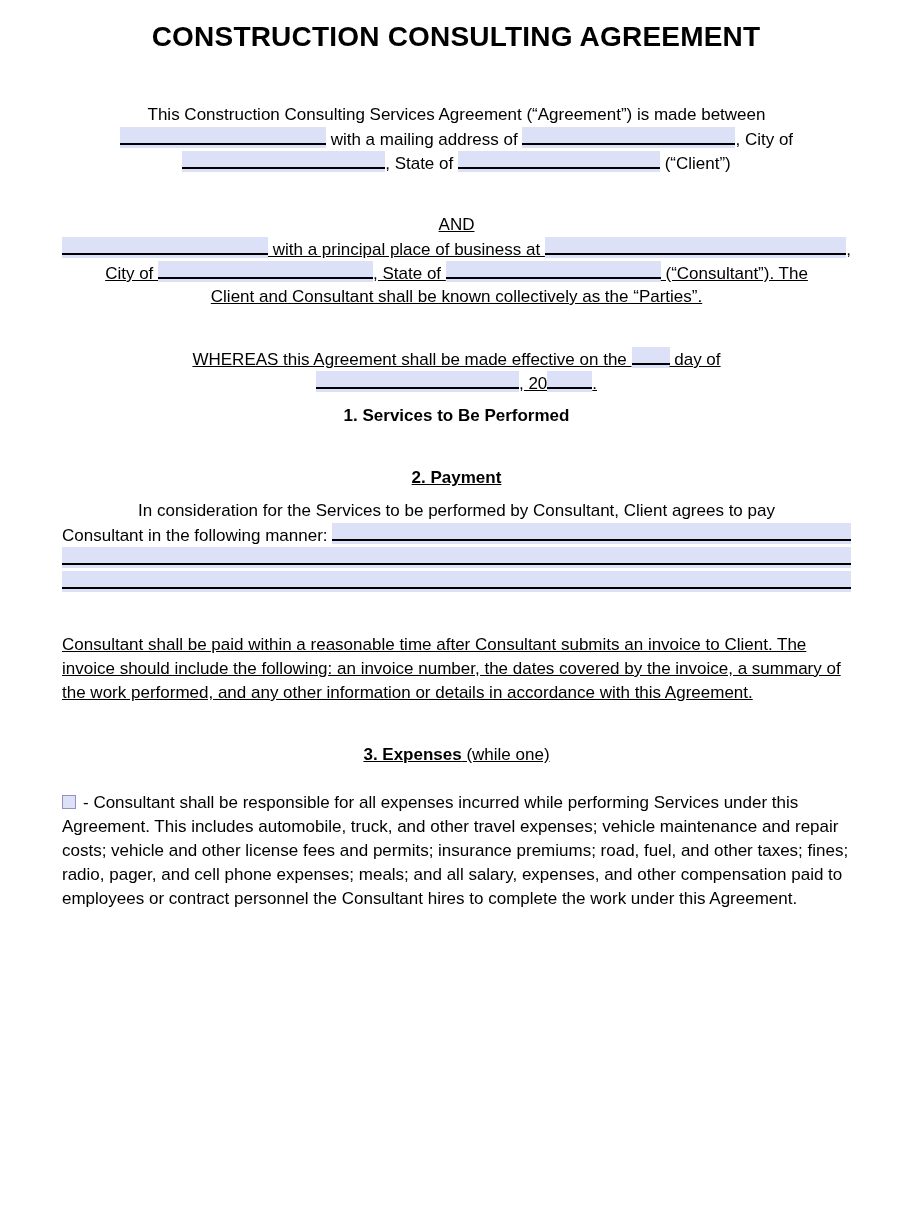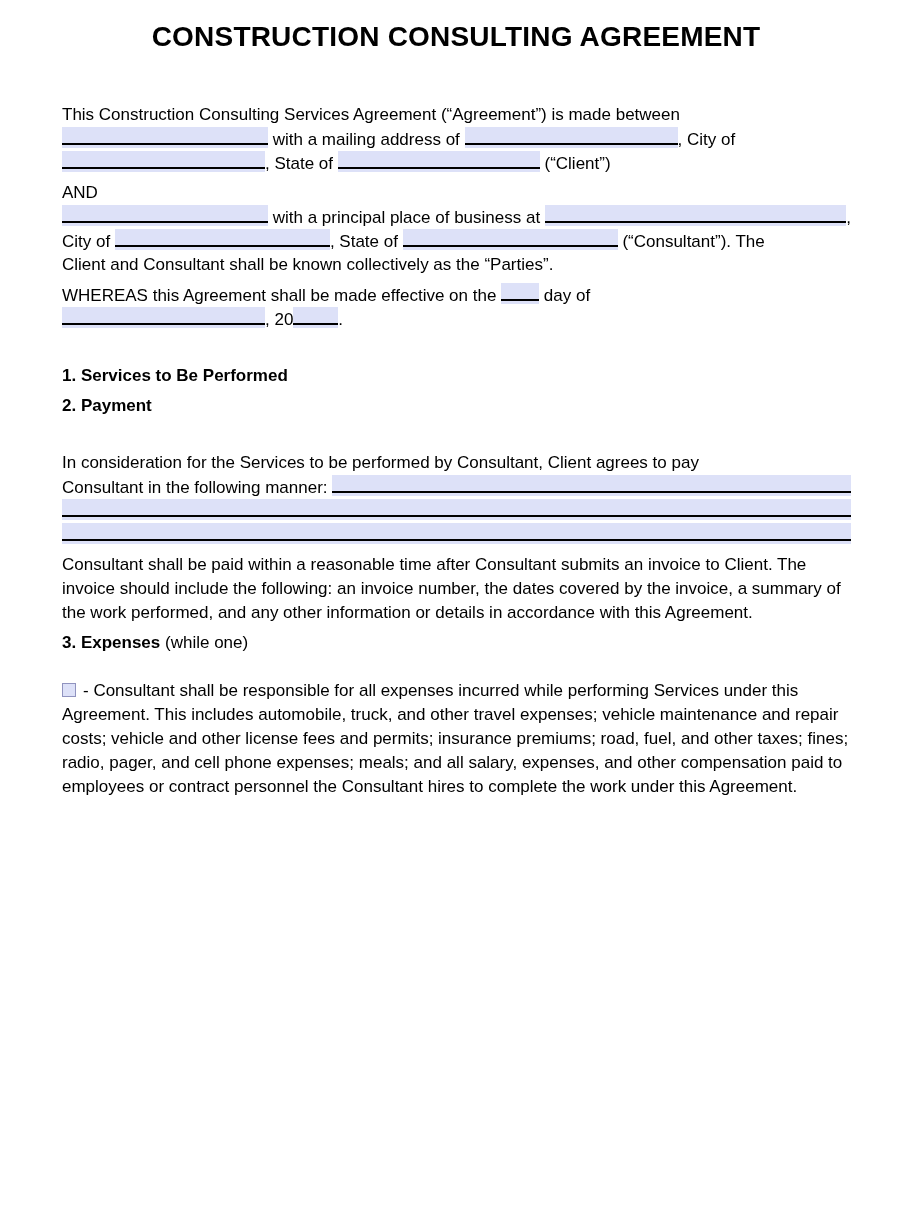--- a/index.html
+++ b/index.html
@@ -14,37 +14,37 @@
   .content{padding:0 61px 0 62px;}
   h1.title{
     margin:20px 0 0 0;
     text-align:center;
     font-size:28px;
     line-height:34px;
     font-weight:bold;
     letter-spacing:.2px;
   }
   .para{margin:0;font-size:17px;line-height:24px;}
-  .line{display:flex;align-items:baseline;height:24px;white-space:pre;}
+  .line{display:flex;align-items:baseline;height:24px;white-space:pre;justify-content:center;}
   .t{white-space:pre;}
   .b{font-weight:bold;}
   
   .blank{
     display:inline-block;
     height:16px;
     background:var(--field-fill,#dde1f8);
     border-bottom:2px solid #000;
     box-shadow:0 3px 0 var(--field-fill,#dde1f8);
   }
   .fill{flex:1 1 auto;}
   .w206{width:206px;} .w213{width:213px;} .w203{width:203px;} .w202{width:202px;}
   .w215{width:215px;} .w38{width:38px;} .w45{width:45px;}
   .mt-intro{margin-top:49px;}
-  .mt-p{margin-top:6px;}
-  .mt-h{margin-top:33px;}
+  .mt-p{margin-top:38px;text-decoration:underline;}
+  .mt-h{margin-top:9px;}
   .mt-b{margin-top:24px;}
   .wrap{width:789px;}
   .checkbox{
     display:inline-block;
     width:12px;height:12px;
     background:var(--field-fill,#dde1f8);
     border:1px solid var(--checkbox-border,#9093bf);
     vertical-align:-1px;
     margin-right:7px;
   }

